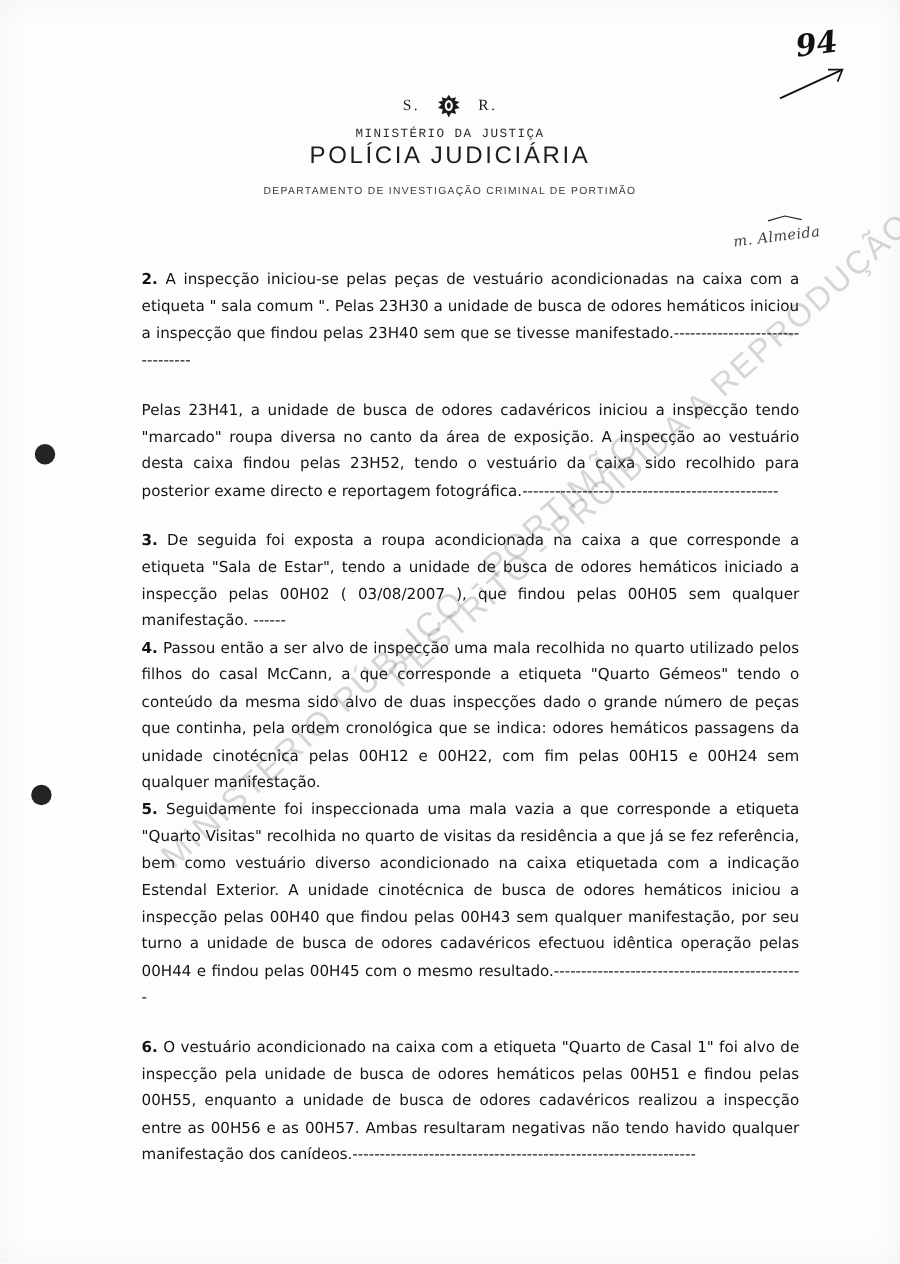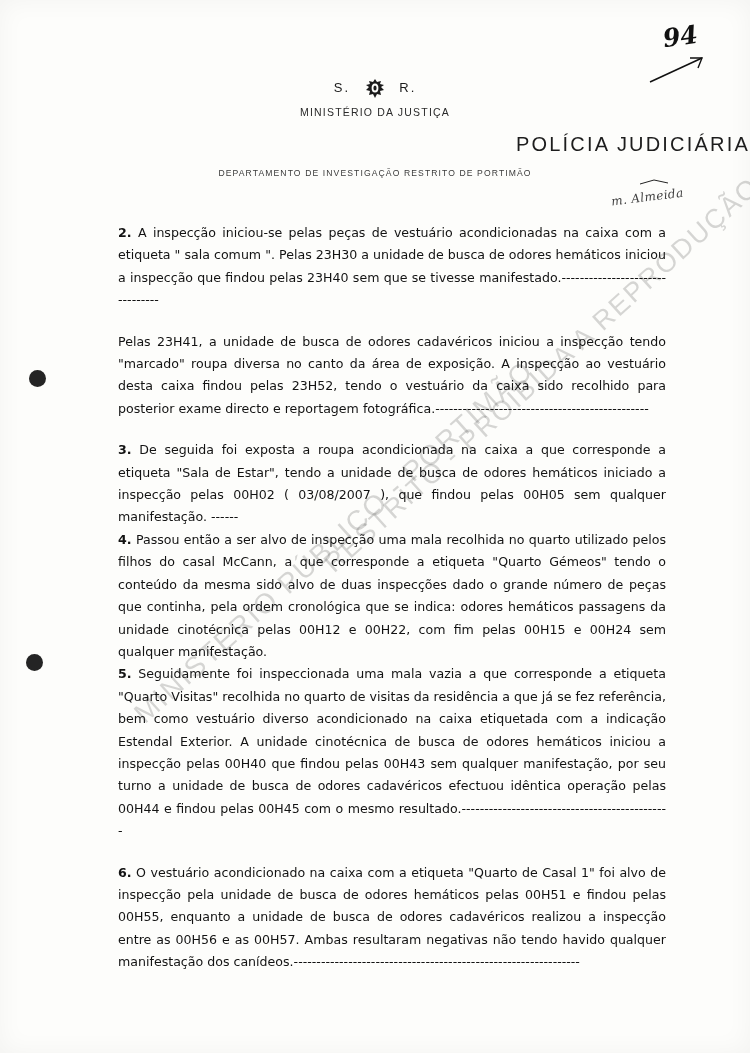--- a/index.html
+++ b/index.html
@@ -46,51 +46,50 @@
   .hole.h2 { left: 26px; top: 654px; }
 
   
   .header {
     position: absolute;
     left: 0; right: 0;
     top: 78px;
     text-align: center;
   }
   .crest {
-    font-family: Liberation Sans, sans-serif;
+    font-family: Liberation Serif, serif;
     font-size: 13px;
     letter-spacing: 2px;
     color: #1a1a1a;
     line-height: 1;
     margin: 0 0 3px 0;
   }
   .crest-emblem {
     display: inline-block;
     width: 26px;
     height: 22px;
     vertical-align: middle;
     margin: 0 6px;
     position: relative;
   }
   .crest-emblem svg { display: block; }
   .ministry {
     font-size: 10.5px;
     letter-spacing: 1.2px;
     color: #2a2a2a;
     margin-top: 6px;
-    font-family: Liberation Sans, sans-serif;
+    font-family: Liberation Mono, monospace;
     text-align: center;
   }
   .pj-title {
-    margin-top: 15px;
+    margin-top: 1px;
     font-size: 20px;
     letter-spacing: 2.2px;
     color: #1d1d1d;
     font-family: "Liberation Sans", sans-serif;
-    text-align: right;
   }
   .department {
     margin-top: 12px;
     font-size: 8.6px;
     letter-spacing: 1.1px;
     color: #3a3a3a;
     font-family: "Liberation Sans", sans-serif;
   }
 
   
@@ -208,21 +207,21 @@
         <svg width="26" height="22" viewBox="0 0 26 22">
           <path d="M13 1 L15 4 L19 3 L18 6 L22 7 L19 9 L22 12 L18 13 L19 17 L15 16 L13 20 L11 16 L7 17 L8 13 L4 12 L7 9 L4 7 L8 6 L7 3 L11 4 Z" fill="#1b1b1b"></path>
           <ellipse cx="13" cy="10" rx="3.4" ry="4.6" fill="#fdfdfb"></ellipse>
           <ellipse cx="13" cy="10" rx="1.6" ry="2.6" fill="#1b1b1b"></ellipse>
         </svg>
       </span>
       <span>R.</span>
     </div>
     <div class="ministry">MINISTÉRIO DA JUSTIÇA</div>
     <div class="pj-title">POLÍCIA JUDICIÁRIA</div>
-    <div class="department">DEPARTAMENTO DE INVESTIGAÇÃO RESTRITO DE PORTIMÃO</div>
+    <div class="department">DEPARTAMENTO DE INVESTIGAÇÃO CRIMINAL DE PORTIMÃO</div>
   </div>
 
   <svg class="signature-dash" viewBox="0 0 40 12">
     <path d="M2 8 L16 4 L30 7" stroke="#222" stroke-width="1" fill="none"></path>
   </svg>
   <div class="signature">m. Almeida</div>
 
   <div class="body">
     <p class="para"><span class="num">2.</span><span> A inspecção iniciou-se pelas peças de vestuário acondicionadas na caixa com a etiqueta " sala comum ". Pelas 23H30 a unidade de busca de odores hemáticos iniciou a inspecção que findou pelas 23H40 sem que se tivesse manifestado.--------------------------------</span></p>
 

